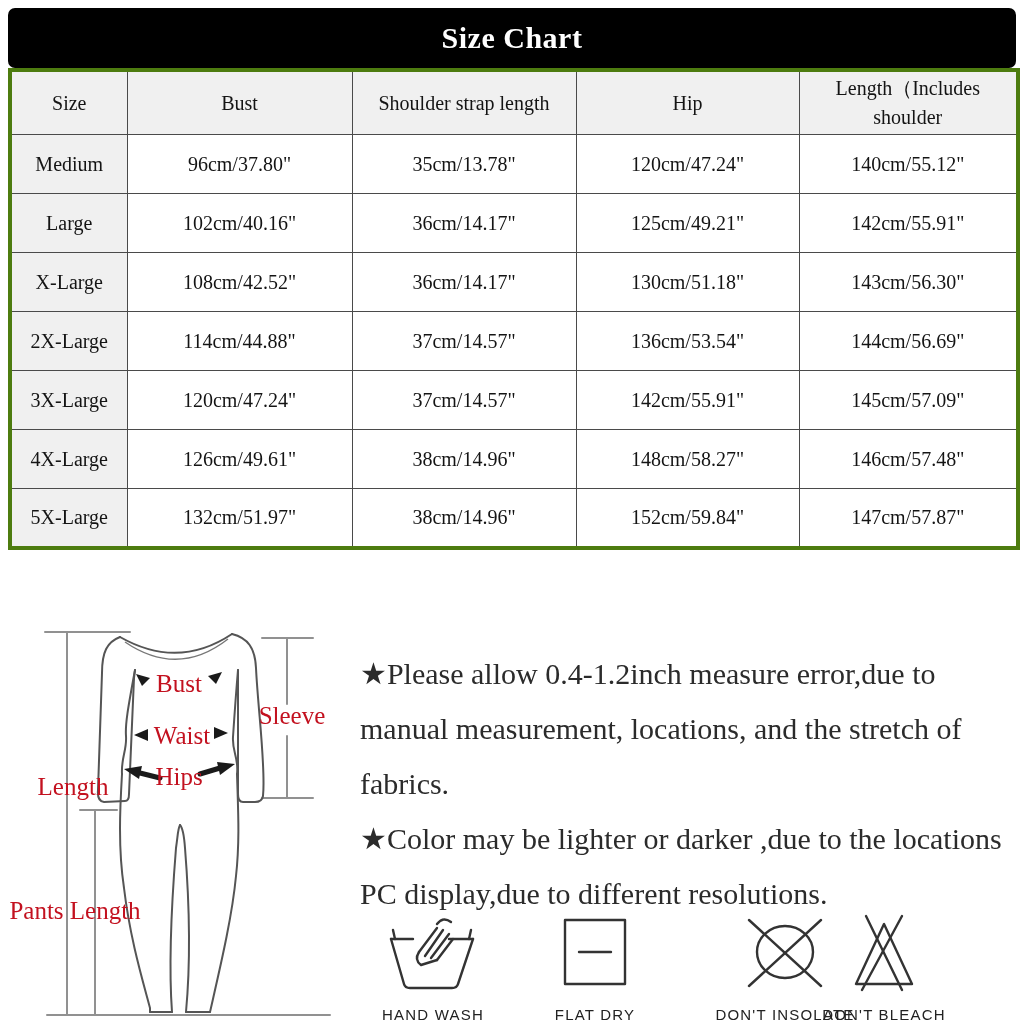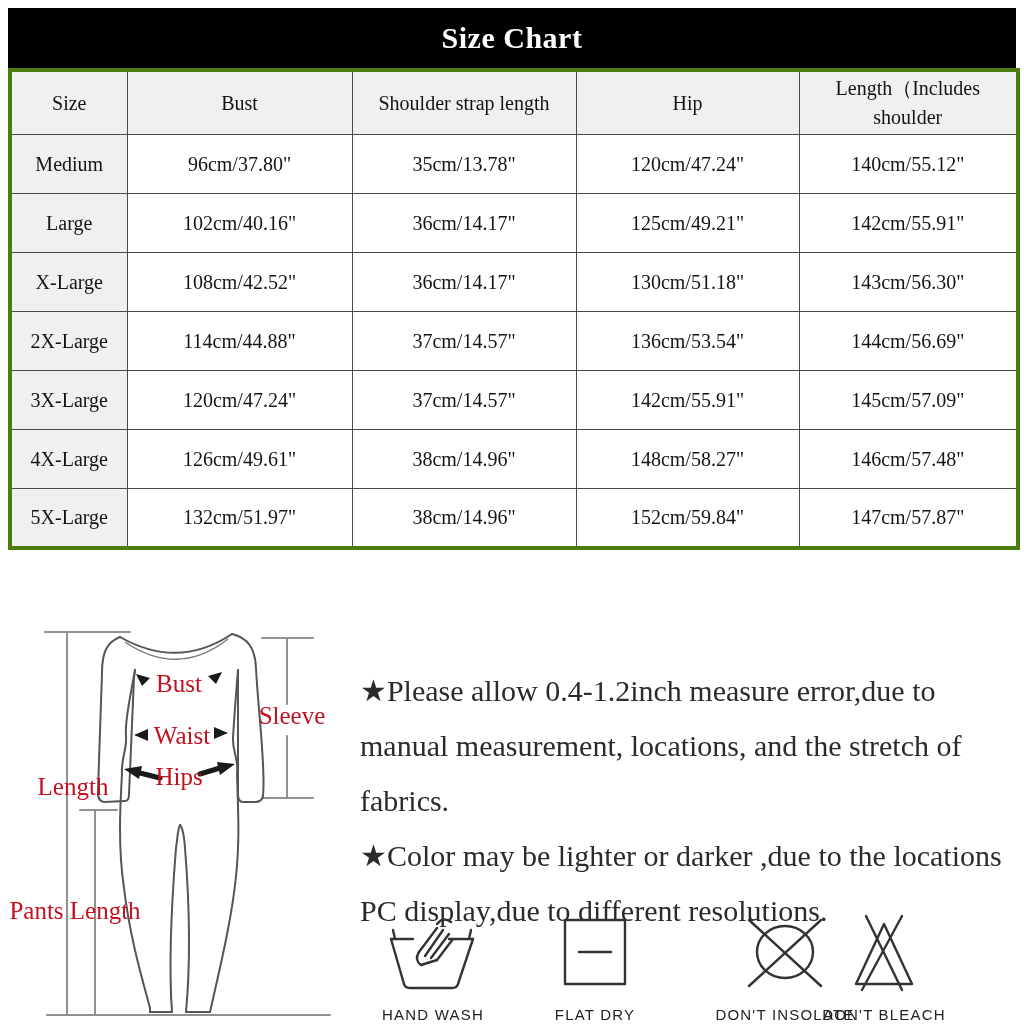--- a/index.html
+++ b/index.html
@@ -3,21 +3,21 @@
 <meta charset="utf-8">
 <style>
   * { margin:0; padding:0; box-sizing:border-box; }
   html,body { width:1024px; height:1024px; background:#ffffff; overflow:hidden; }
   body { font-family:"Liberation Serif", serif; position:relative; }
 
   
   .chart-wrap { position:absolute; left:8px; top:8px; width:1008px; }
   .title-bar {
     height:60px; background:var(--title-bg,#000);
-    display:flex; align-items:center; justify-content:center;
+    display:flex; align-items:center; justify-content:center;border-radius:7px;
   }
   .title-bar span {
     color:var(--title-fg,#fff); font-size:30px; font-weight:bold; letter-spacing:.5px;
   }
   table.size-table {
     width:1008px; border-collapse:collapse; table-layout:fixed;
     border:4px solid #4d7c0f;
   }
   table.size-table th, table.size-table td {
     border:1px solid #4a4a4a; text-align:center; vertical-align:middle;
@@ -31,21 +31,21 @@
   .figure-svg { position:absolute; left:8px; top:616px; width:348px; height:404px; }
   .garment { fill:none; stroke:#555; stroke-width:2; stroke-linecap:round; stroke-linejoin:round; }
   .garment-thin { fill:none; stroke:#777; stroke-width:1.4; }
   .measure { fill:none; stroke:#919191; stroke-width:2; stroke-linecap:round; }
   .fig-label { fill:var(--accent,#c3111f); font-family:"Liberation Serif",serif; font-size:25px; }
   .arrowhead { fill:#1a1a1a; }
   .arrowline { stroke:#1a1a1a; stroke-width:5; stroke-linecap:round; }
 
   
   .notes {
-    position:absolute; left:360px; top:663px; width:660px;
+    position:absolute; left:360px; top:646px; width:660px;
     font-size:30px; line-height:55px; color:#2b2b2b;
   }
   .notes p { margin:0; }
 
   
   .care-item { position:absolute; top:912px; width:170px; display:flex; flex-direction:column; align-items:center; }
   .care-item svg { width:96px; height:82px; }
   .care-glyph { fill:none; stroke:#333; stroke-width:2.4; stroke-linecap:round; stroke-linejoin:round; }
   .care-label {
     margin-top:12px; font-family:"Liberation Sans",sans-serif;

